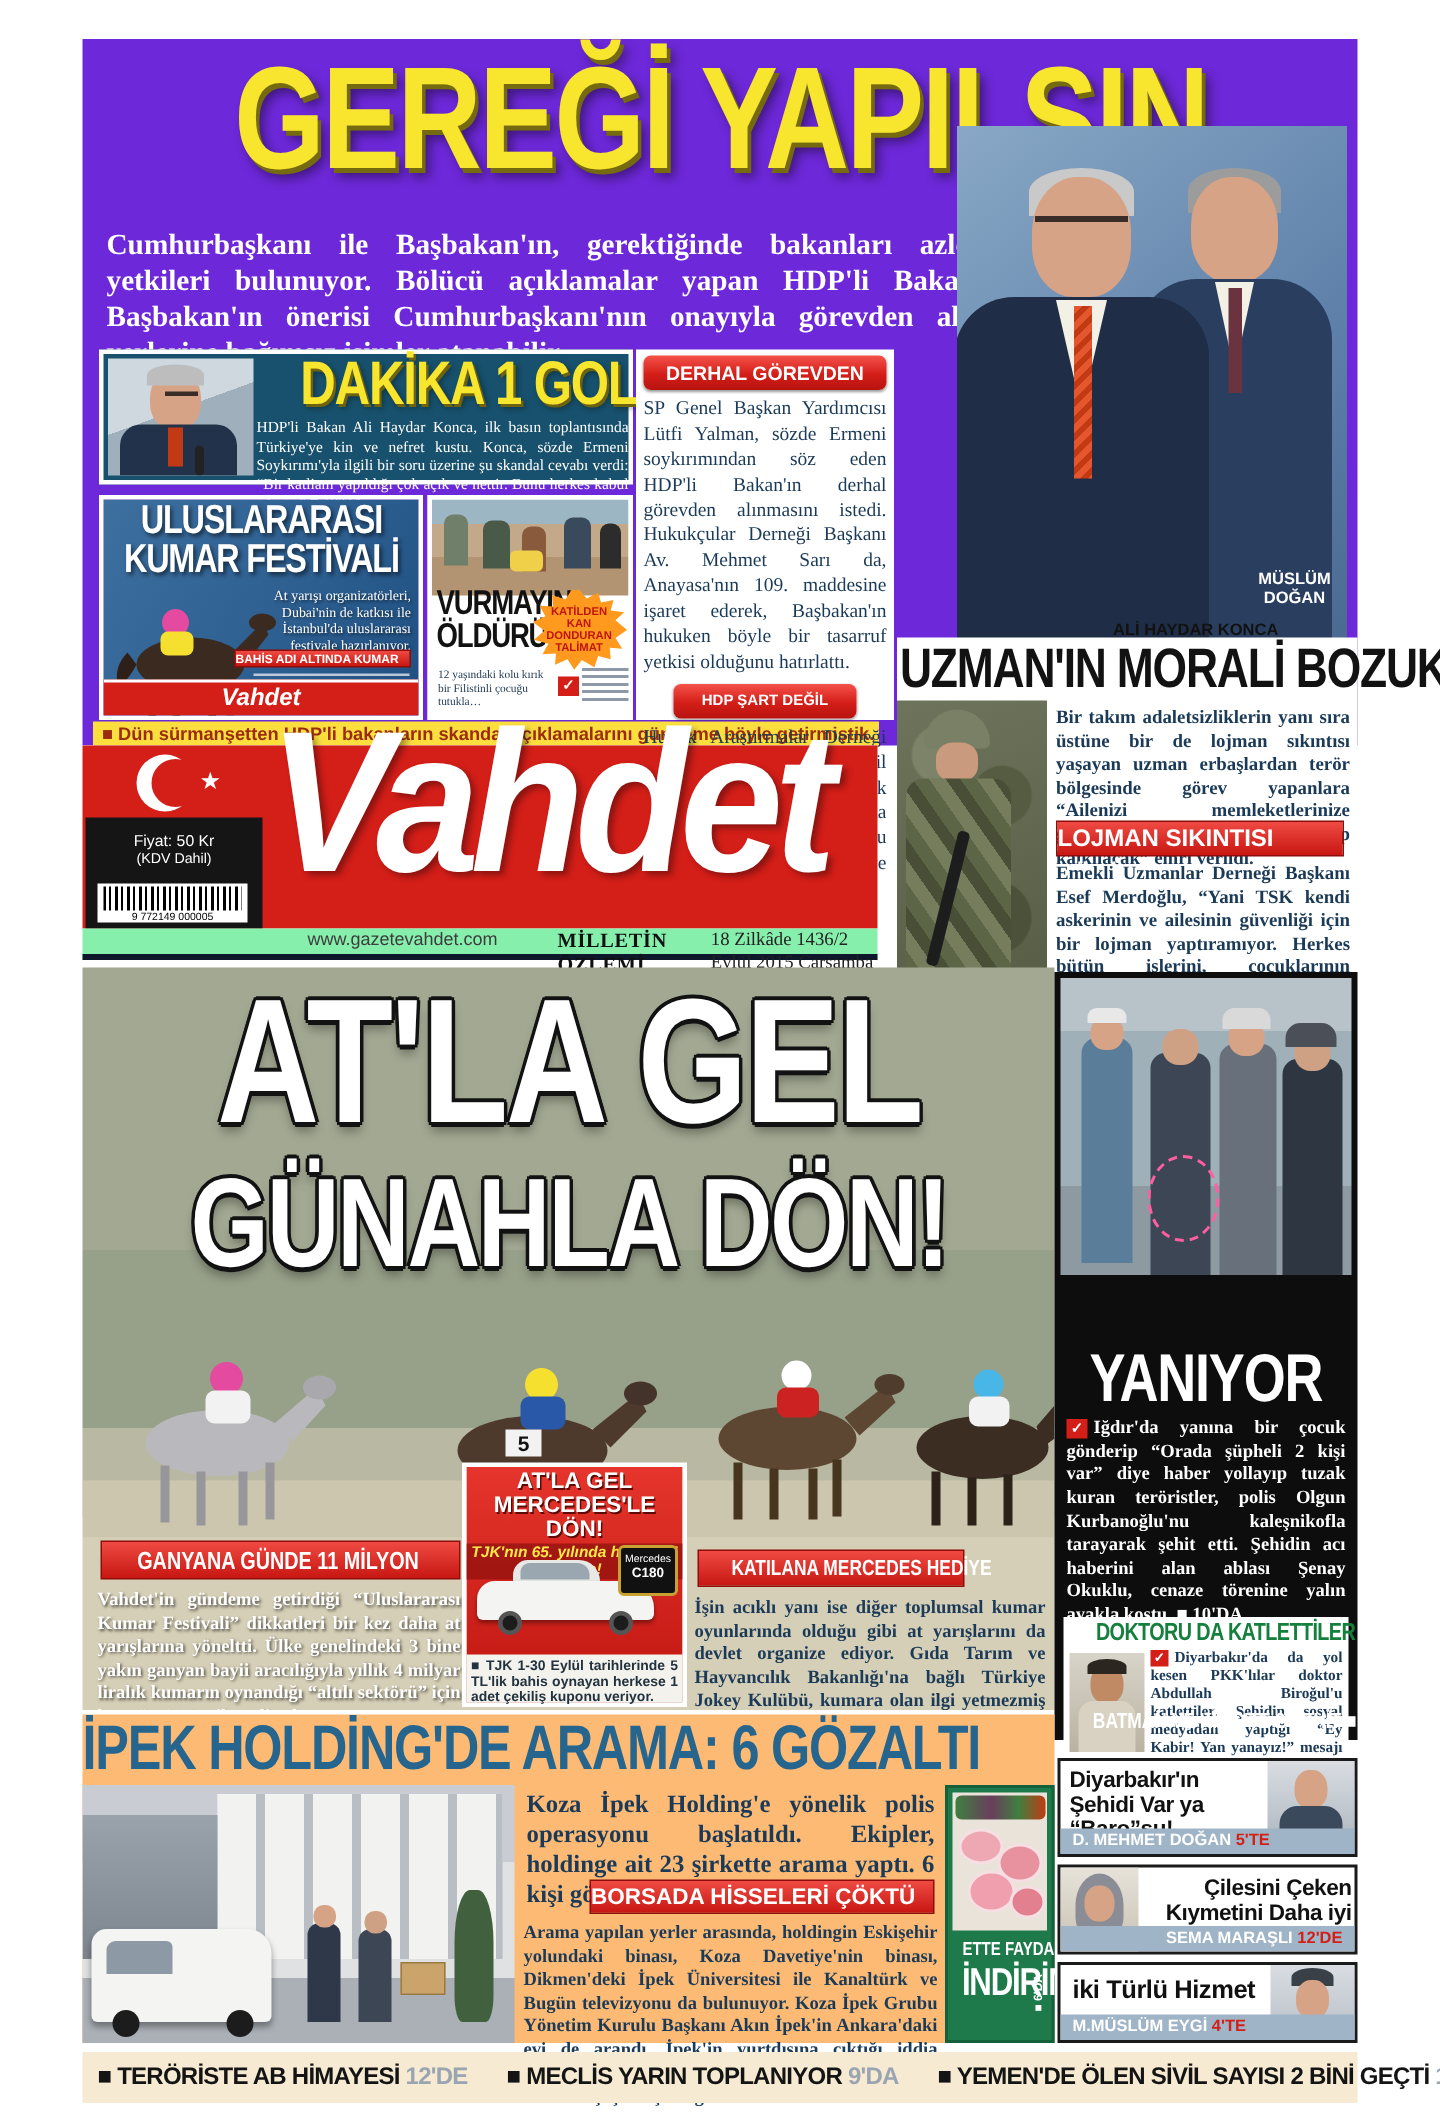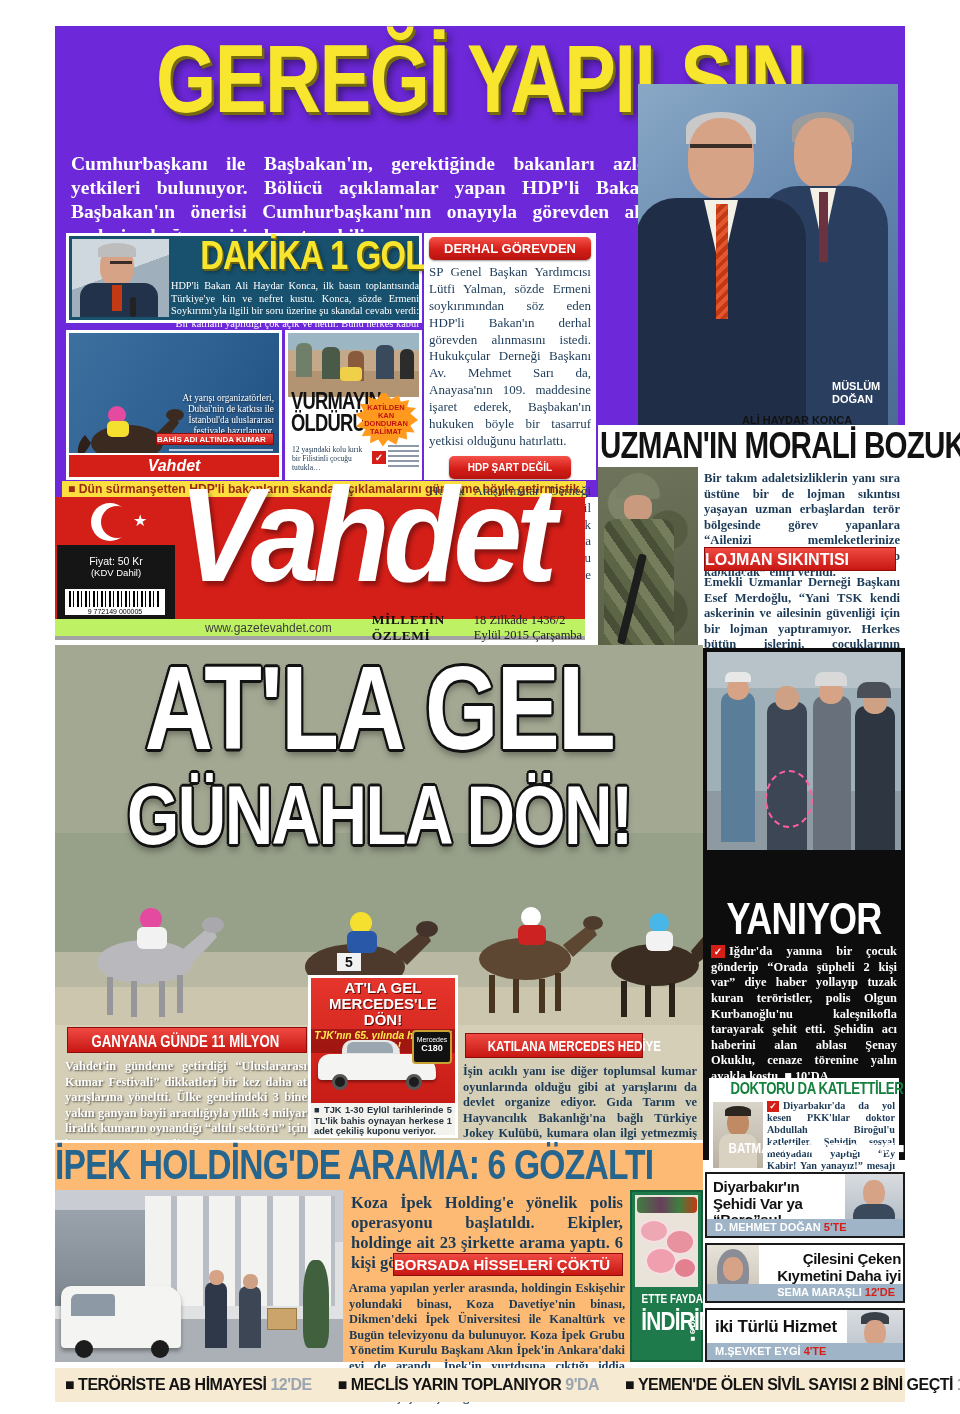--- a/index.html
+++ b/index.html
@@ -34,21 +34,21 @@
     font-size:19.5px; line-height:1.23; font-weight:600; text-align:justify; }
 
   .hero-photo { left:583px; top:58px; width:260px; height:368px;
     background:linear-gradient(140deg,#89a8c6,#5d7fa8 60%,#49688e); overflow:hidden; }
   .man { position:absolute; }
   .head { position:absolute; background:#d7a387; border-radius:46% 46% 42% 42%; }
   .hair { position:absolute; background:#b9b9b9; border-radius:50% 50% 0 0; }
   .suit { position:absolute; background:#23344c; border-radius:40px 40px 0 0; }
   .shirt{ position:absolute; background:#f3f0e6; }
   .tie  { position:absolute; }
-  .lbl-white { position:absolute; color:#fff; font-weight:800; font-size:11px; line-height:1.15; }
+  .lbl-white { position:absolute; color:#fff; font-weight:800; font-size:11px; line-height:1.15; text-align:center; }
   .lbl-black { position:absolute; color:#111; font-weight:800; font-size:11px; }
 
   .dakika-box { left:11px; top:207px; width:356px; height:90px; border:3px solid #fff; background:#17516d; }
   .dakika-photo { position:absolute; left:3px; top:3px; width:97px; height:78px;
     background:linear-gradient(160deg,#cfd8de 0 45%,#9fb0bc 45% 100%); overflow:hidden; }
   .dakika-headline { position:absolute; left:100px; top:-4px; width:252px; text-align:center;
     font-size:41px; font-weight:900; color:#f8e62e; letter-spacing:-1px;
     text-shadow:2px 2px 0 #6d630f, 3px 3px 5px rgba(0,0,0,.4); }
   .dakika-body { position:absolute; left:102px; top:44px; width:248px; font-size:10.3px; line-height:1.22;
     color:#fff; font-family:"Liberation Serif",serif; text-align:justify; }
@@ -107,22 +107,22 @@
   .price-box { position:absolute; left:2px; top:48px; width:118px; height:74px; background:#151515; color:#fff; }
   .price-line { font-size:10.5px; text-align:center; margin-top:10px; }
   .price-note { font-size:9.5px; text-align:center; }
   .barcode { position:absolute; left:8px; bottom:4px; width:100px; height:26px; background:#fff; }
   .barcode .bars { position:absolute; left:4px; top:2px; right:4px; height:16px;
     background:repeating-linear-gradient(90deg,#000 0 2px,#fff 2px 4px,#000 4px 5px,#fff 5px 8px); }
   .barcode .digits { position:absolute; left:0; bottom:0; width:100%; text-align:center; font-size:7px; color:#000; }
   .logo-script { position:absolute; left:90px; top:-24px; width:440px; text-align:center; color:#fff;
     font-size:124px; font-weight:900; font-style:italic; letter-spacing:-6px; line-height:1;
     text-shadow:3px 3px 4px rgba(0,0,0,.35); transform:scaleY(1.08); }
-  .mast-strip { position:absolute; left:0; top:122px; width:530px; height:21px; background:#bef264;
-    border-bottom:4px solid #a3a3a3; display:flex; align-items:center; }
+  .mast-strip { position:absolute; left:0; top:122px; width:530px; height:21px; background:#86efac;
+    border-bottom:4px solid #0f172a; display:flex; align-items:flex-start; }
   .mast-url { margin-left:150px; font-size:12px; color:#3c3c3c; }
   .mast-slogan { margin-left:40px; font-family:"Liberation Serif",serif; font-weight:800; font-size:13.5px; color:#111; letter-spacing:.5px; }
   .mast-date { margin-left:28px; font-family:"Liberation Serif",serif; font-size:12.5px; color:#222; }
 
   
   .mainstory { left:55px; top:645px; width:648px; height:495px;
     background:linear-gradient(#a2a892 0 38%, #97a089 38% 62%, #b9b8a2 62% 74%, #d6cfb7 74% 100%); overflow:hidden; }
   .atla1 { position:absolute; left:0; top:4px; width:100%; text-align:center; font-size:118px; line-height:1; letter-spacing:-2px; }
   .atla2 { position:absolute; left:0; top:128px; width:100%; text-align:center; font-size:84px; line-height:1; letter-spacing:-2px; }
   .horses { position:absolute; left:0; top:222px; width:100%; height:158px; }
@@ -240,20 +240,23 @@
         <div class="abs" style="left:38px;top:22px;width:22px;height:8px;border-top:3px solid #3a2c26;"></div>
         <div class="abs" style="left:8px;top:44px;width:78px;height:34px;background:#22324a;border-radius:14px 14px 0 0;"></div>
         <div class="abs" style="left:40px;top:46px;width:10px;height:26px;background:#c23a14;"></div>
         <div class="abs" style="left:58px;top:58px;width:6px;height:20px;background:#222;border-radius:3px;"></div>
       </div>
       <div class="dakika-headline"><span class="cond">DAKİKA 1 GOL 1</span></div>
       <div class="dakika-body">HDP'li Bakan Ali Haydar Konca, ilk basın toplantısında Türkiye'ye kin ve nefret kustu. Konca, sözde Ermeni Soykırımı'yla ilgili bir soru üzerine şu skandal cevabı verdi: “Bir katliam yapıldığı çok açık ve nettir. Bunu herkes kabul ediyor.” ■ 10'DA</div>
     </div>
 
     <div class="abs kumar-box">
+      <div class="kumar-headline">
+        <span class="cond" style="white-space:normal;width:125%;margin-left:-12.5%;">ULUSLARARASI KUMAR FESTİVALİ</span>
+      </div>
 
       <svg style="position:absolute;left:-4px;top:52px;" width="120" height="95" viewBox="0 0 120 95">
         <ellipse cx="62" cy="58" rx="36" ry="18" fill="#3b2a20"></ellipse>
         <path d="M92 48 L110 30 L114 38 L100 56 Z" fill="#3b2a20"></path>
         <ellipse cx="110" cy="30" rx="9" ry="6" fill="#3b2a20"></ellipse>
         <rect x="34" y="70" width="5" height="24" fill="#2e2018"></rect>
         <rect x="50" y="72" width="5" height="22" fill="#2e2018"></rect>
         <rect x="74" y="72" width="5" height="22" fill="#2e2018"></rect>
         <rect x="86" y="68" width="5" height="24" fill="#2e2018"></rect>
         <circle cx="52" cy="30" r="9" fill="#e44aa0"></circle>
@@ -494,21 +497,21 @@
   </div>
 
   <div class="abs colbox" style="top:1308px;height:54px;">
     <div class="title" style="position:absolute;left:8px;top:8px;width:128px;font-size:17px;">iki Türlü Hizmet</div>
     <div class="headshot" style="right:0;top:0;width:56px;height:54px;">
       <div class="abs" style="left:14px;top:2px;width:28px;height:12px;background:#3a4048;border-radius:50% 50% 0 0;"></div>
       <div class="hs-head" style="left:17px;top:10px;width:22px;height:26px;"></div>
       <div class="hs-body" style="left:8px;top:34px;width:40px;height:20px;background:#5c6470;"></div>
     </div>
     <div class="colbar" style="padding-left:8px;">
-      <span>M.ŞEVKET EYGİ</span> <span class="pg">4'TE</span>
+      <span>M.MÜSLÜM EYGİ</span> <span class="pg">4'TE</span>
     </div>
   </div>
 
   <div class="abs bottom-bar">
     <span class="bb-item"><span>■ TERÖRİSTE AB HİMAYESİ</span> <span class="pg">12'DE</span></span>
     <span class="bb-item"><span>■ MECLİS YARIN TOPLANIYOR</span> <span class="pg">9'DA</span></span>
     <span class="bb-item"><span>■ YEMEN'DE ÖLEN SİVİL SAYISI 2 BİNİ GEÇTİ</span> <span class="pg">13'TE</span></span>
   </div>
 
 </div>

